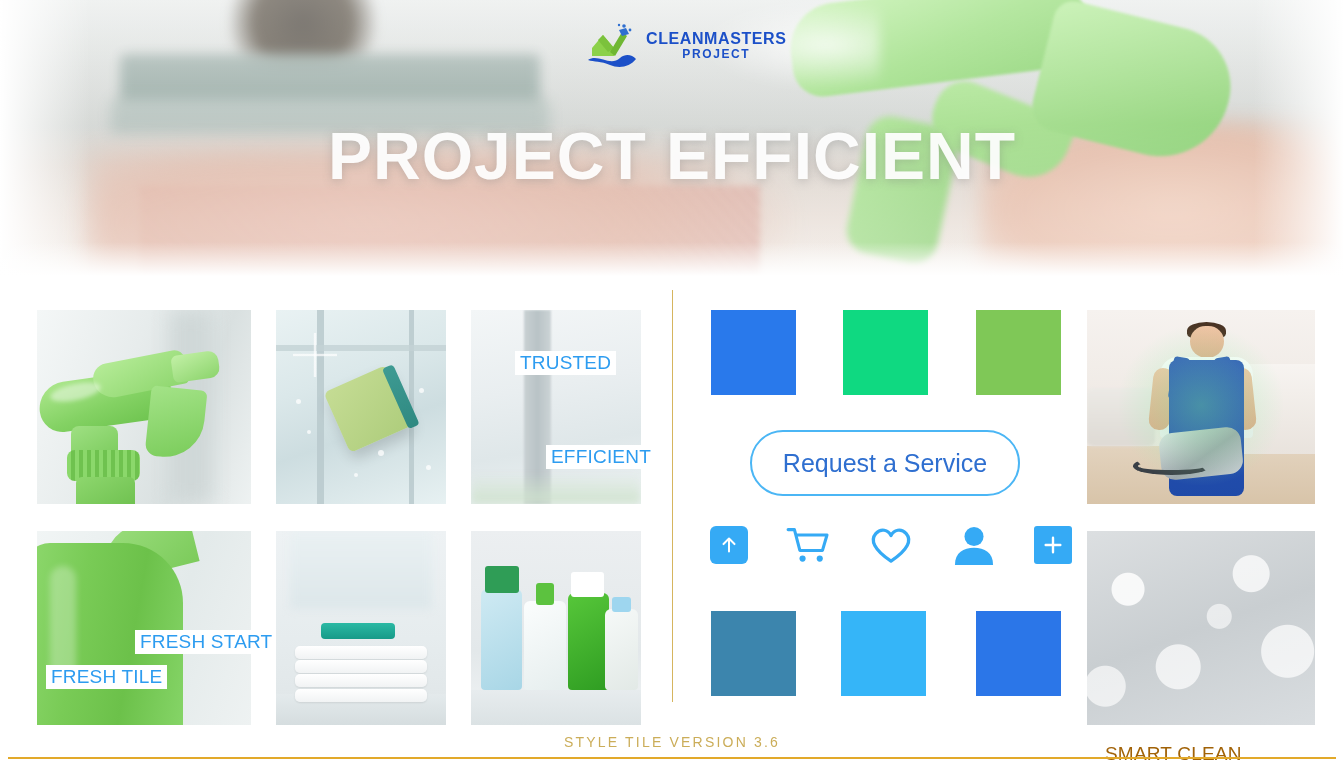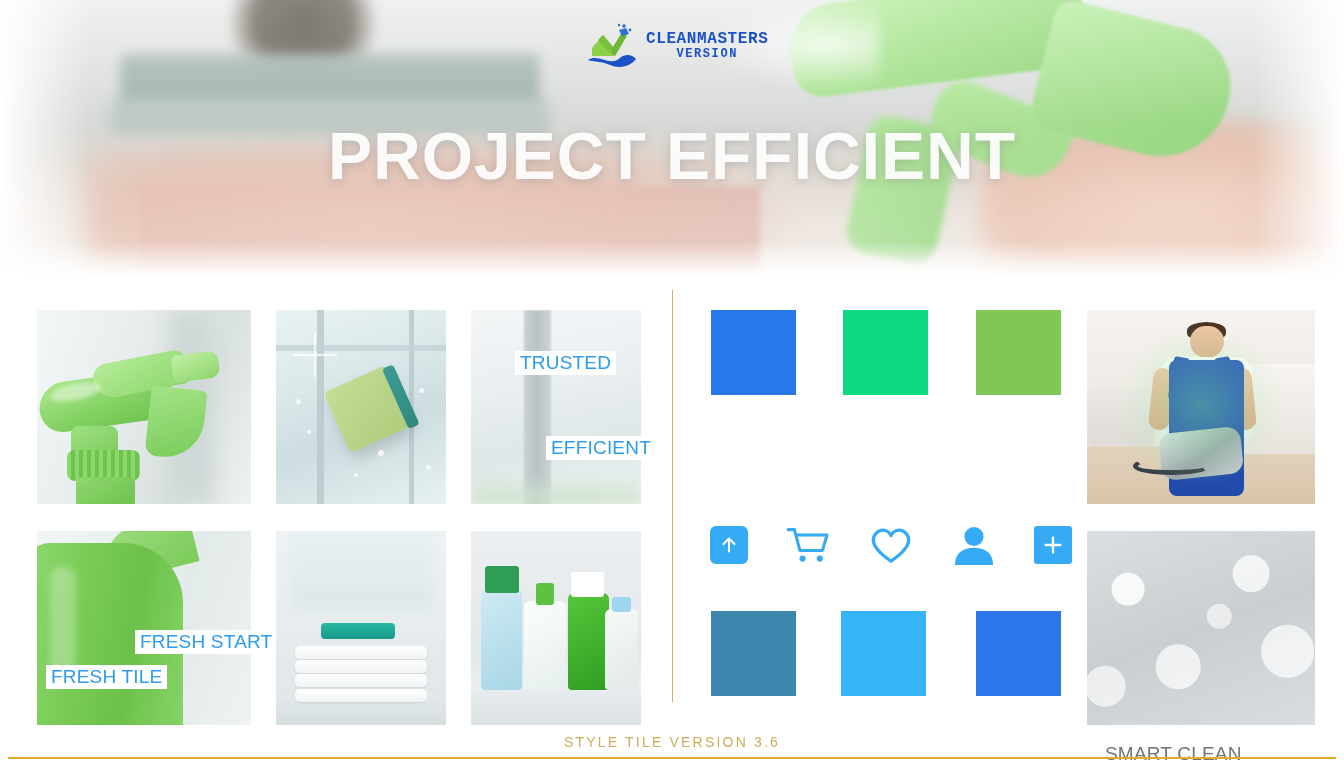--- a/index.html
+++ b/index.html
@@ -99,21 +99,21 @@
   .hero-fade-b { position:absolute; left:0; bottom:0; width:100%; height:34px;
     background: linear-gradient(0deg, #ffffff, rgba(255,255,255,0)); }
 
   
   .logo {
     position: absolute; left: 586px; top: 22px;
     display: flex; align-items: center; gap: 8px;
     z-index: 5;
   }
   .logo-mark { position: relative; width: 52px; height: 48px; }
-  .logo-text { line-height: 1.05; font-family: Liberation Mono, monospace; }
+  .logo-text { line-height: 1.05; }
   .logo-title {
     font-size: 16px; font-weight: bold; color: #1c50c8; letter-spacing: .6px;
   }
   .logo-sub {
     font-size: 12px; font-weight: bold; color: #1c50c8; letter-spacing: 1.6px;
     text-align: center;
   }
 
   .hero-title {
     position: absolute; left: 0; right: 0; top: 118px;
@@ -305,21 +305,21 @@
     width: 38px; height: 38px; border-radius: 6px; background:#35aaf5;
     display:flex; align-items:center; justify-content:center;
   }
   .icon-svg { display:block; }
 
   
   .kw {
     position:absolute; background:#ffffff; color:#2d9cf0;
     font-size: 19px; letter-spacing:.2px; padding: 1px 5px; white-space: nowrap;
   }
-  .kw.blue-dark { color:#737373; }
+  .kw.blue-dark { color:#a16207; }
 
   
   .footer {
     position:absolute; left:0; bottom:0; width:1344px; height:34px;
   }
   .footer-text {
     position:absolute; left:0; right:0; top:0; text-align:center;
     font-size: 14px; letter-spacing: 2.2px; color:#cbad59;
   }
   .footer-rule {
@@ -359,21 +359,21 @@
           <path d="M24 30 L36 10 L41 14 L29 34 Z" fill="#6fb733"></path>
           <path d="M33 8 L40 6 L43 12 L36 14 Z" fill="#2f6fd0"></path>
           <circle cx="38" cy="4" r="1.8" fill="#2f6fd0"></circle>
           <circle cx="44" cy="8" r="1.4" fill="#2f6fd0"></circle>
           <circle cx="33" cy="3" r="1.2" fill="#2f6fd0"></circle>
           <path d="M2 38 C12 31, 24 45, 34 36 C40 31, 46 33, 50 37 C44 45, 33 47, 24 43 C15 39, 8 40, 2 38 Z" fill="#1c50c8"></path>
         </svg>
       </span>
       <span class="logo-text">
         <span class="logo-title" style="display:block">CLEANMASTERS</span>
-        <span class="logo-sub" style="display:block">VERSION</span>
+        <span class="logo-sub" style="display:block">PROJECT</span>
       </span>
     </div>
 
     <div class="hero-title">PROJECT EFFICIENT</div>
   </div>
 
   <div class="content">
 
     <div class="divider"></div>
 
@@ -404,21 +404,21 @@
       <div class="drop" style="left:46%; top:84%; width:4px; height:4px;"></div>
       <div class="drop" style="left:88%; top:80%; width:5px; height:5px;"></div>
     </div>
 
     <div class="tile" style="left:471px; top:34px; width:170px; height:194px;">
       <div class="t3-bg"></div>
         <div class="t3-col"></div>
         <div class="t3-green"></div>
     </div>
     <div class="kw" style="left:515px; top:75px;">TRUSTED</div>
-    <div class="kw" style="left:546px; top:160px;">EFFICIENT</div>
+    <div class="kw" style="left:546px; top:169px;">EFFICIENT</div>
 
     <div class="tile" style="left:37px; top:255px; width:214px; height:194px;">
       <div class="t4-bg"></div>
         <div class="t4-shoulder"></div>
         <div class="t4-bottle"></div>
         <div class="t4-gloss"></div>
     </div>
     <div class="kw" style="left:135px; top:354px;">FRESH START</div>
     <div class="kw" style="left:46px; top:389px;">FRESH TILE</div>
 
@@ -445,20 +445,23 @@
       <div class="pb" style="left:57%; width:24%; height:50%; background:linear-gradient(150deg,#57c73a,#2f9d22);"></div>
       <div class="pb-cap" style="left:59%; bottom:66%; width:19%; height:13%; background:#ffffff;"></div>
       <div class="pb" style="left:79%; width:19%; height:42%; background:linear-gradient(150deg,#f6f9f8,#e2e9e6);"></div>
       <div class="pb-cap" style="left:83%; bottom:58%; width:11%; height:8%; background:#9ed6ef;"></div>
     </div>
 
     <div class="swatch" style="left:711px; top:34px; width:85px; height:85px; background:#2979EB;"></div>
     <div class="swatch" style="left:843px; top:34px; width:85px; height:85px; background:#0FD981;"></div>
     <div class="swatch" style="left:976px; top:34px; width:85px; height:85px; background:#7FC857;"></div>
 
+    <div class="cta" style="left:750px; top:154px; width:270px; height:66px;">
+      <span>Request a Service</span>
+    </div>
 
     <div class="icon-row" style="left:710px; top:249px; gap:38px;">
       <span class="icon-box">
         <svg width="22" height="22" viewBox="0 0 24 24" class="icon-svg">
           <path d="M12 5 L12 19 M12 5 L6 11 M12 5 L18 11" stroke="#ffffff" stroke-width="2.2" fill="none" stroke-linecap="round"></path>
         </svg>
       </span>
       <span>
         <svg width="44" height="38" viewBox="0 0 48 42" class="icon-svg">
           <path d="M2 4 L9 4 L15 27 L40 27 L45 10 L12 10" stroke="#35aaf5" stroke-width="3.4" fill="none" stroke-linejoin="round" stroke-linecap="round"></path>

